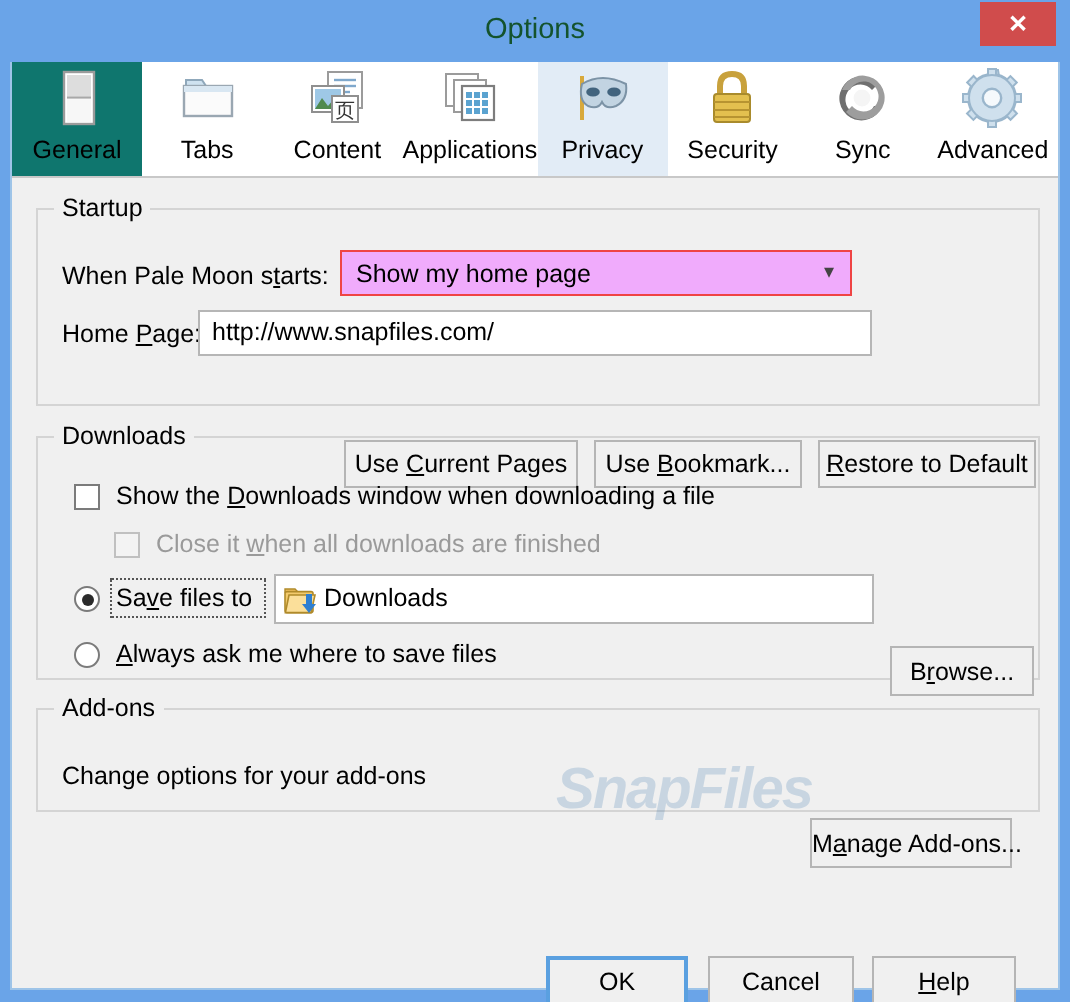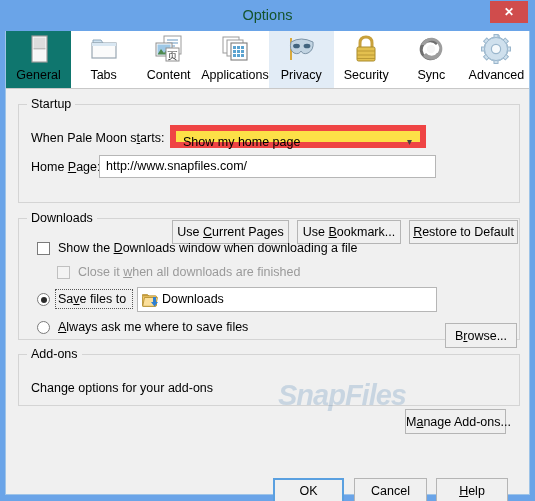--- a/index.html
+++ b/index.html
@@ -143,22 +143,22 @@
     font-family: "Liberation Sans", sans-serif;
     white-space: nowrap;
   }
   u.ak { text-decoration: underline; }
 
   .abs { position: absolute; }
 
   
   .dropdown {
     position: absolute;
-    background: #fde047;
-    border: 6px solid #ef4444;
+    background: #f0abfc;
+    border: 1px solid #ef4444;
     box-sizing: border-box;
     font-size: 12.5px;
     font-family: "Liberation Sans", sans-serif;
     color: #000;
     cursor: pointer;
   }
   .dropdown .dd-text {
     position: absolute;
     left: 7px;
     top: 0;

